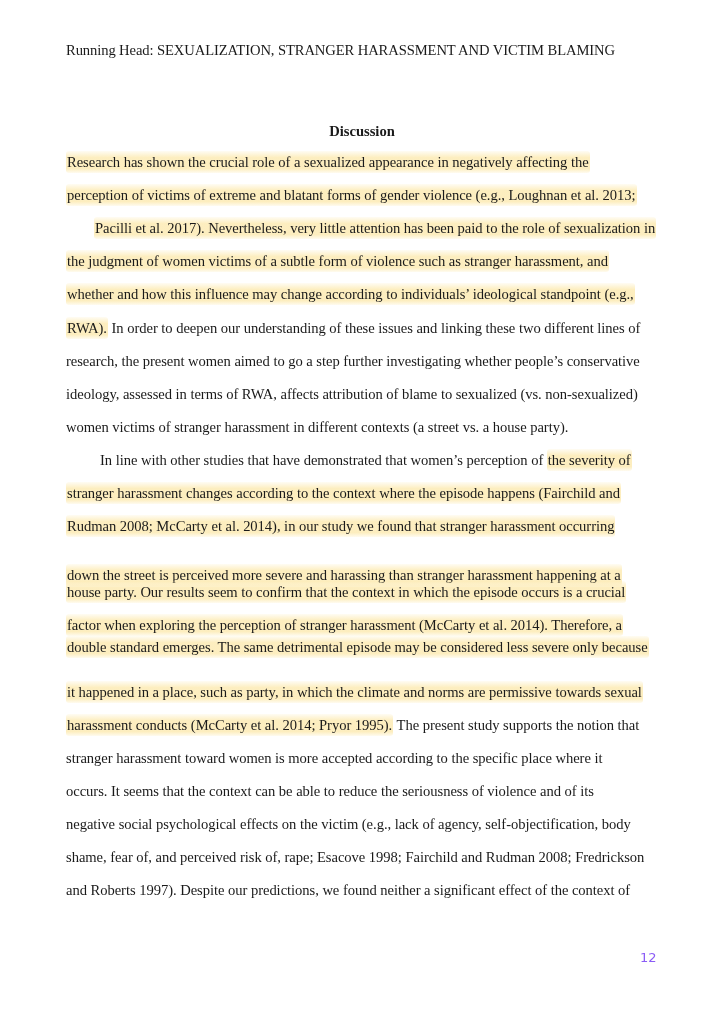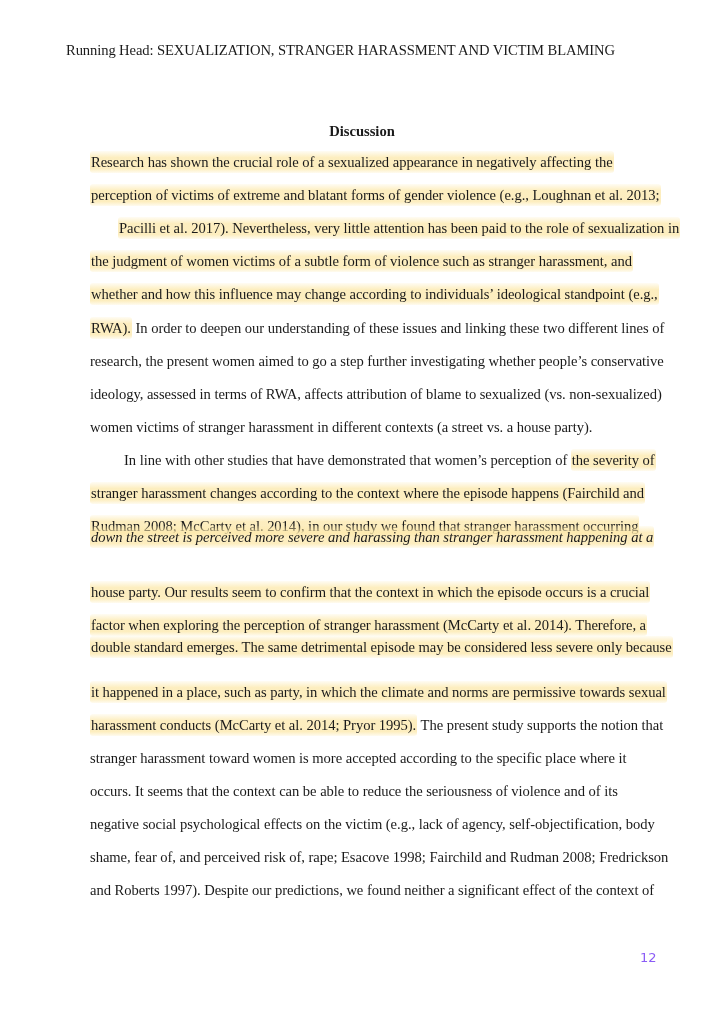--- a/index.html
+++ b/index.html
@@ -1,21 +1,21 @@
 <!DOCTYPE html>
 <html><head>
   <meta charset="utf-8">
   <style>
     html, body { margin: 0; padding: 0; background: #ffffff; }
     body { width: 724px; height: 1024px; position: relative; overflow: hidden;
            font-family: "Liberation Serif", serif; color: #1a1a1a; }
     .running-head { position: absolute; left: 66px; top: 42px; font-size: 14.6px; letter-spacing: -0.1px; }
     .heading { position: absolute; left: 0; width: 724px; top: 123px; text-align: center;
                font-weight: bold; font-size: 14.6px; }
-    .line { position: absolute; left: 66px; font-size: 14.6px; white-space: nowrap; letter-spacing: -0.05px; margin-left: 24px; }
+    .line { position: absolute; left: 66px; font-size: 14.6px; white-space: nowrap; letter-spacing: -0.05px; }
     .hl { background: linear-gradient(to bottom, rgba(253,236,180,0.15) 0%, rgba(252,232,170,0.75) 30%, rgba(252,232,170,0.75) 80%, rgba(253,236,180,0.2) 100%);
           border-radius: 3px; padding: 3px 1px; box-decoration-break: clone; -webkit-box-decoration-break: clone; }
     .page-number { position: absolute; left: 640px; top: 950px; font-size: 13px;
                    font-family: "DejaVu Sans", sans-serif; color: #8b5cf6; }
   </style>
 </head>
 <body>
 
 <div class="running-head">Running Head: SEXUALIZATION, STRANGER HARASSMENT AND VICTIM BLAMING</div>
 <div class="heading">Discussion</div>
@@ -25,21 +25,21 @@
     <div class="line" style="top: 220.2px; padding-left: 28px;"><span class="hl">Pacilli et al. 2017). Nevertheless, very little attention has been paid to the role of sexualization in</span></div>
     <div class="line" style="top: 253.3px;"><span class="hl">the judgment of women victims of a subtle form of violence such as stranger harassment, and</span></div>
     <div class="line" style="top: 286.4px;"><span class="hl">whether and how this influence may change according to individuals’ ideological standpoint (e.g.,</span></div>
     <div class="line" style="top: 319.5px;"><span class="hl">RWA).</span><span> In order to deepen our understanding of these issues and linking these two different lines of</span></div>
     <div class="line" style="top: 352.6px;"><span>research, the present women aimed to go a step further investigating whether people’s conservative</span></div>
     <div class="line" style="top: 385.7px;"><span>ideology, assessed in terms of RWA, affects attribution of blame to sexualized (vs. non-sexualized)</span></div>
     <div class="line" style="top: 418.8px;"><span>women victims of stranger harassment in different contexts (a street vs. a house party).</span></div>
     <div class="line" style="top: 451.9px; left: 100px;"><span>In line with other studies that have demonstrated that women’s perception of </span><span class="hl">the severity of</span></div>
     <div class="line" style="top: 485px;"><span class="hl">stranger harassment changes according to the context where the episode happens (Fairchild and</span></div>
     <div class="line" style="top: 518.1px;"><span class="hl">Rudman 2008; McCarty et al. 2014), in our study we found that stranger harassment occurring</span></div>
-    <div class="line" style="top: 529px; font-style: italic;"><span class="hl">down the street is perceived more severe and harassing than stranger harassment happening at a</span></div>
+    <div class="line" style="top: 567px;"><span class="hl">down the street is perceived more severe and harassing than stranger harassment happening at a</span></div>
     <div class="line" style="top: 584.3px;"><span class="hl">house party. Our results seem to confirm that the context in which the episode occurs is a crucial</span></div>
     <div class="line" style="top: 617.4px;"><span class="hl">factor when exploring the perception of stranger harassment (McCarty et al. 2014). Therefore, a</span></div>
     <div class="line" style="top: 639px;"><span class="hl">double standard emerges. The same detrimental episode may be considered less severe only because</span></div>
     <div class="line" style="top: 683.6px;"><span class="hl">it happened in a place, such as party, in which the climate and norms are permissive towards sexual</span></div>
     <div class="line" style="top: 716.7px;"><span class="hl">harassment conducts (McCarty et al. 2014; Pryor 1995).</span><span> The present study supports the notion that</span></div>
     <div class="line" style="top: 749.8px;"><span>stranger harassment toward women is more accepted according to the specific place where it</span></div>
     <div class="line" style="top: 782.9px;"><span>occurs.  It seems that the context can be able to reduce the seriousness of violence and of its</span></div>
     <div class="line" style="top: 816px;"><span>negative social psychological effects on the victim (e.g., lack of agency, self-objectification, body</span></div>
     <div class="line" style="top: 849.1px; font-family: Liberation Serif, serif;"><span>shame, fear of, and perceived risk of, rape; Esacove 1998; Fairchild and Rudman 2008; Fredrickson</span></div>
     <div class="line" style="top: 882.2px;"><span>and Roberts 1997). Despite our predictions, we found neither a significant effect of the context of</span></div>

